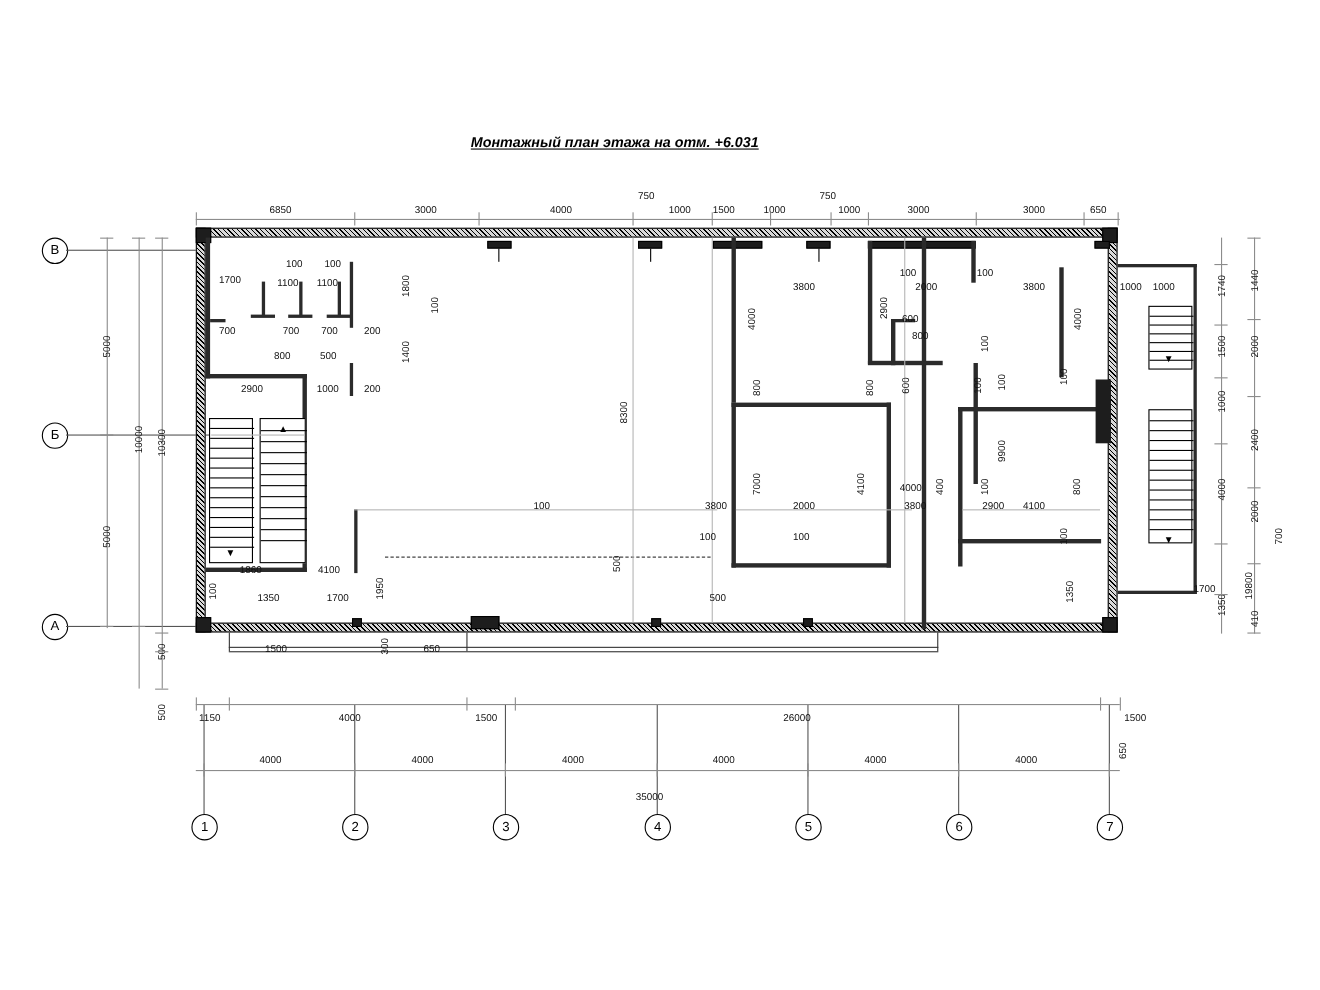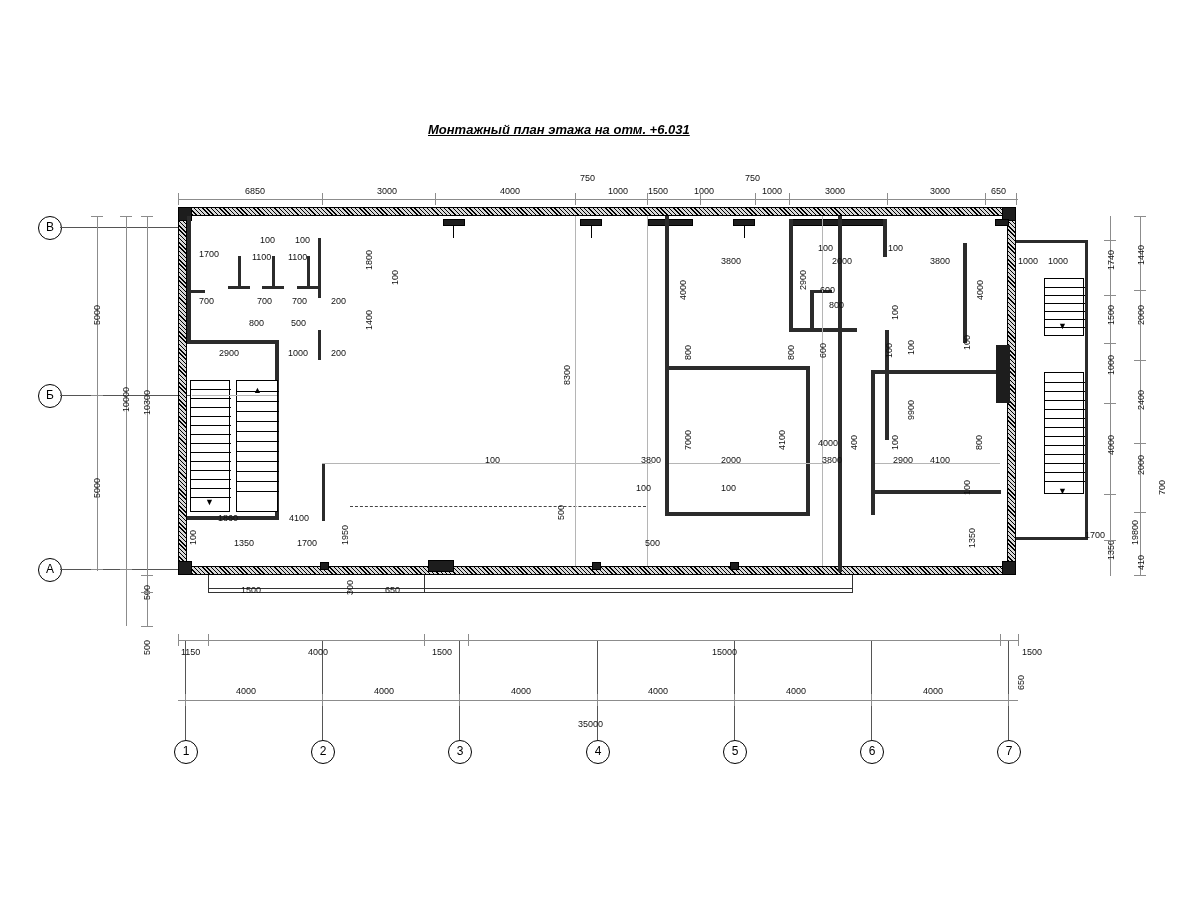--- a/index.html
+++ b/index.html
@@ -269,21 +269,21 @@
   <div class="dim" style="left:1018px;top:256px;">1000</div>
   <div class="dim" style="left:1048px;top:256px;">1000</div>
   <div class="dim" style="left:1085px;top:530px;">1700</div>
 
   <div class="ln h grey" style="left:178px;top:640px;width:840px;"></div>
   <div class="ln h grey" style="left:178px;top:700px;width:840px;"></div>
 
   <div class="dim" style="left:181px;top:647px;">1150</div>
   <div class="dim" style="left:308px;top:647px;">4000</div>
   <div class="dim" style="left:432px;top:647px;">1500</div>
-  <div class="dim" style="left:712px;top:647px;">15000</div>
+  <div class="dim" style="left:712px;top:647px;">26000</div>
   <div class="dim" style="left:1022px;top:647px;">1500</div>
   <div class="dimv" style="left:1016px;top:690px;">650</div>
 
   <div class="dim" style="left:236px;top:686px;">4000</div>
   <div class="dim" style="left:374px;top:686px;">4000</div>
   <div class="dim" style="left:511px;top:686px;">4000</div>
   <div class="dim" style="left:648px;top:686px;">4000</div>
   <div class="dim" style="left:786px;top:686px;">4000</div>
   <div class="dim" style="left:923px;top:686px;">4000</div>
   <div class="dim" style="left:578px;top:719px;">35000</div>

